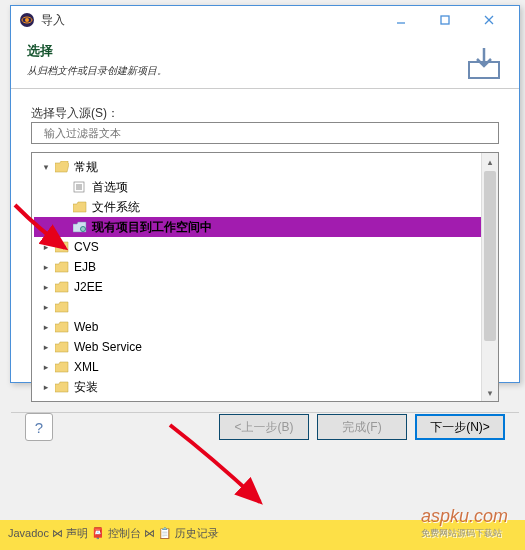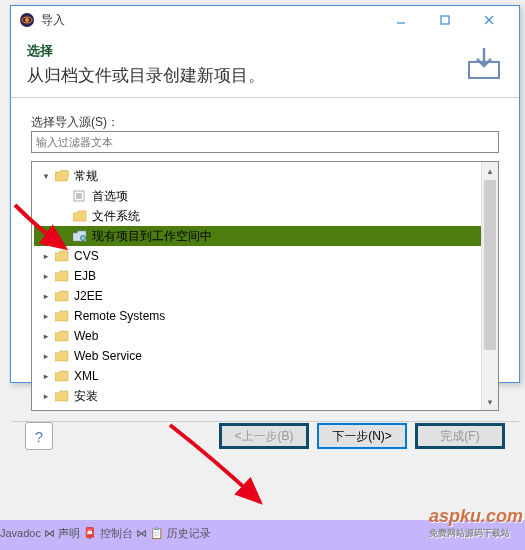--- a/index.html
+++ b/index.html
@@ -7,49 +7,49 @@
 .window { position: absolute; top: 5px; left: 10px; width: 510px; height: 378px; background: #fff; border: 1px solid #4a90d9; display: flex; flex-direction: column; box-shadow: 2px 2px 6px rgba(0,0,0,.2); }
 .titlebar { height: 30px; background: #fff; display: flex; align-items: center; padding: 0 8px; }
 .titlebar .app-icon { width: 16px; height: 16px; margin-right: 6px; }
 .titlebar .title { font-size: 12px; color: #333; flex: 1; }
 .win-btns { display: flex; gap: 0; }
 .win-btn { width: 44px; height: 28px; display: flex; align-items: center; justify-content: center; color: #4a90d9; font-size: 12px; }
 .win-btn.close { background: transparent; }
 .win-btn svg { width: 12px; height: 12px; }
 .header { background: #fff; padding: 8px 16px 10px 16px; border-bottom: 1px solid #ccc; position: relative; }
 .header h2 { font-size: 13px; font-weight: bold; color: #14532d; margin-bottom: 4px; }
-.header p { font-size: 17px; color: #333; }
+.header p { font-size: 10px; color: #333; font-style: italic; }
 .header .import-icon { position: absolute; right: 14px; top: 8px; }
 .body { flex: 1; padding: 16px 20px 10px 20px; display: flex; flex-direction: column; }
 .label { font-size: 12px; color: #333; margin-bottom: 0; }
-.filter-input { width: 100%; height: 22px; border: 1px solid #888; font-size: 11px; padding: 2px 4px; color: #999; margin-bottom: 8px; outline: none; }
+.filter-input { width: 100%; height: 22px; border: 1px solid #888; font-size: 11px; padding: 2px 12px; color: #999; margin-bottom: 8px; outline: none; }
 .tree-container { flex: 1; border: 1px solid #888; background: #fff; overflow: hidden; position: relative; }
 .tree { padding: 4px 2px; font-size: 12px; color: #000; }
 .tree-row { display: flex; align-items: center; height: 20px; white-space: nowrap; padding-left: 6px; }
-.tree-row.selected { background: #4d7c0f; }
+.tree-row.selected { background: #a21caf; font-weight: bold; }
 .indent { display: inline-block; }
 .expander { width: 12px; height: 12px; display: inline-flex; align-items: center; justify-content: center; margin-right: 2px; color: #555; font-size: 9px; }
 .node-icon { width: 16px; height: 14px; margin-right: 4px; display: inline-flex; align-items: center; justify-content: center; }
 .node-label { }
 .scrollbar-v { position: absolute; right: 0; top: 0; width: 17px; height: 100%; background: #f0f0f0; border-left: 1px solid #ddd; }
 .scrollbar-v .thumb { position: absolute; left: 2px; right: 2px; top: 18px; height: 170px; background: #cdcdcd; border-radius: 2px; }
 .scrollbar-v .arrow { position: absolute; left: 0; right: 0; height: 17px; display: flex; align-items: center; justify-content: center; color: #666; font-size: 9px; }
 .scrollbar-v .arrow.up { top: 0; }
 .scrollbar-v .arrow.down { bottom: 0; }
 .footer { background: #f0f0f0; border-top: 1px solid #ccc; height: 48px; display: flex; align-items: center; padding: 0 14px; gap: 8px; }
 .footer .spacer { flex: 1; }
 .help-btn { width: 28px; height: 28px; border: 1px solid #aaa; background: #fff; border-radius: 3px; display: flex; align-items: center; justify-content: center; color: #5b7fb3; font-size: 15px; }
-.btn { min-width: 90px; height: 26px; border: 3px solid #0c4a6e; background: #e1e1e1; font-size: 12px; color: #333; padding: 0 10px; display: flex; align-items: center; justify-content: center; }
+.btn { min-width: 90px; height: 26px; border: 1px solid #0c4a6e; background: #e1e1e1; font-size: 12px; color: #333; padding: 0 10px; display: flex; align-items: center; justify-content: center; }
 .btn.disabled { color: #999; }
 .btn.primary { border: 2px solid #0078d7; background: #e1e1e1; color: #000; }
 .arrow-annot { position: absolute; pointer-events: none; z-index: 100; }
 .folder-icon svg, .leaf-icon svg { display: block; }
-.watermark { position: absolute; right: 2px; bottom: 10px; font-size: 18px; font-weight: bold; font-style: italic; color: #c63; opacity: .9; z-index: 200; text-shadow: 1px 1px 0 #fff; }
+.watermark { position: absolute; right: 17px; bottom: 10px; font-size: 18px; font-weight: normal; font-style: italic; color: #c63; opacity: .9; z-index: 200; text-shadow: 1px 1px 0 #fff; }
 .watermark .sub { font-size: 9px; font-style: normal; color: #888; display: block; text-align: left; }
-.bottom-bg { position: absolute; bottom: 0; left: 0; right: 0; height: 30px; background: #c4b5fd; font-size: 11px; color: #555; padding: 6px 0; }
+.bottom-bg { position: absolute; bottom: 0; left: 0; right: 0; height: 30px; background: #fde047; font-size: 11px; color: #555; padding: 6px 8px; }
 </style>
 </head>
 <body>
 
 <div class="bottom-bg">
   <span>Javadoc ⋈ 声明  📮 控制台 ⋈  📋 历史记录</span>
 </div>
 
 <div class="window">
 
@@ -170,21 +170,20 @@
             <span class="node-label">J2EE</span>
           </div>
         <div class="tree-row">
             <span class="indent" style="width:0"></span>
             <span class="expander">▸</span>
             <span class="node-icon folder-icon">
               <svg width="14" height="12" viewBox="0 0 14 12">
                 <path d="M0 3 L4 3 L5 1 L13 1 L13 11 L0 11 Z" fill="#f3d47a" stroke="#bfa03a" stroke-width=".5"></path>
               </svg>
             </span>
-            <span class="node-label">Remote Systems</span>
           </div>
         <div class="tree-row">
             <span class="indent" style="width:0"></span>
             <span class="expander">▸</span>
             <span class="node-icon folder-icon">
               <svg width="14" height="12" viewBox="0 0 14 12">
                 <path d="M0 3 L4 3 L5 1 L13 1 L13 11 L0 11 Z" fill="#f3d47a" stroke="#bfa03a" stroke-width=".5"></path>
               </svg>
             </span>
             <span class="node-label">Web</span>
@@ -227,22 +226,22 @@
       </div>
     </div>
   </div>
 
   <div class="footer">
     <div class="help-btn">
       <span>?</span>
     </div>
     <div class="spacer"></div>
     <div class="btn disabled">&lt;上一步(B)</div>
+    <div class="btn disabled">完成(F)</div>
     <div class="btn primary">下一步(N)&gt;</div>
-    <div class="btn disabled">完成(F)</div>
   </div>
 
 </div>
 
 <svg class="arrow-annot" style="left:10px; top:200px;" width="70" height="70">
   <defs>
       <marker id="ah1" markerWidth="8" markerHeight="8" refX="6" refY="3" orient="auto">
         <path d="M0,0 L7,3 L0,6 Z" fill="#e6001a"></path>
       </marker>
     </defs>

